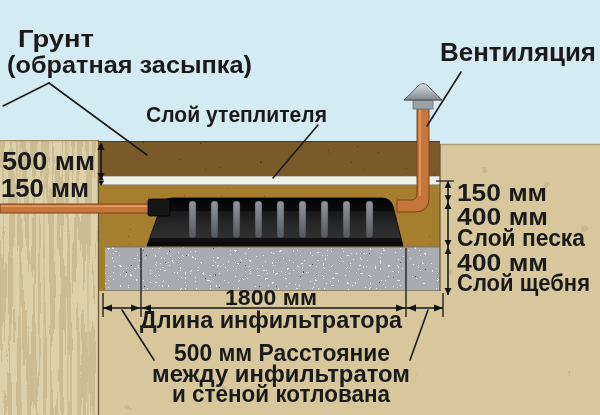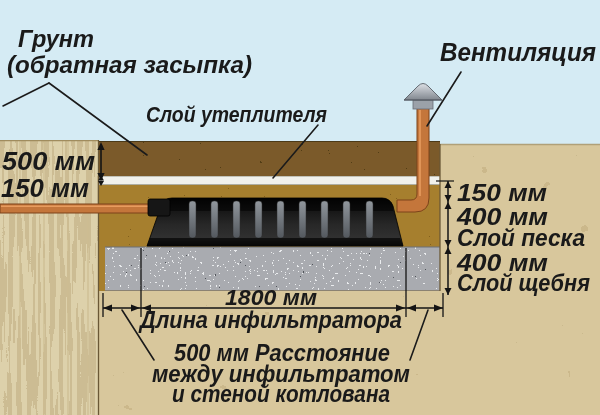--- a/index.html
+++ b/index.html
@@ -1,17 +1,17 @@
 <!DOCTYPE html>
 <html><head>
 <meta charset="utf-8">
 <style>
   html,body{margin:0;padding:0;background:#ffffff;}
   .stage{position:relative;width:600px;height:415px;overflow:hidden;background:#e5e5e5;
-         font-family:"Liberation Sans", sans-serif;font-style:italic;}
+         font-family:"Liberation Sans", sans-serif;}
   svg{display:block}
   text{font-family:"Liberation Sans","DejaVu Sans",sans-serif;font-weight:700;fill:#1a1a1a;}
 </style>
 </head>
 <body>
 
 <div class="stage">
 <svg width="600" height="415" viewBox="0 0 600 415" xmlns="http://www.w3.org/2000/svg">
   <defs>
     <linearGradient id="gradInf" x1="0" y1="0" x2="0" y2="1">

